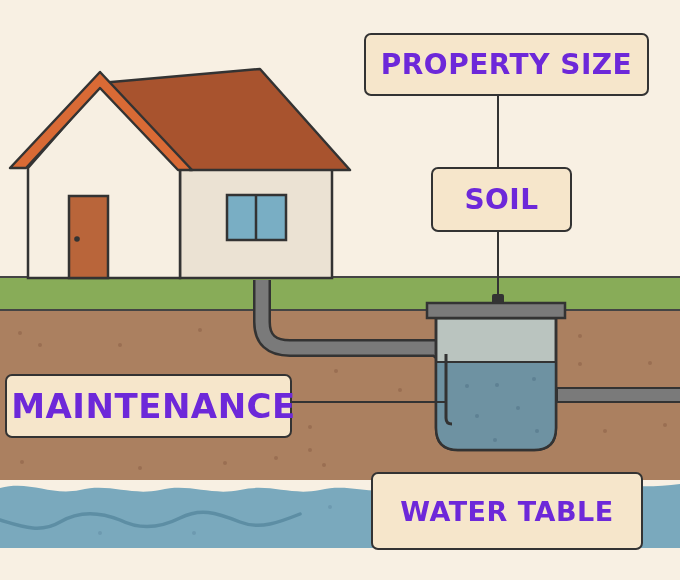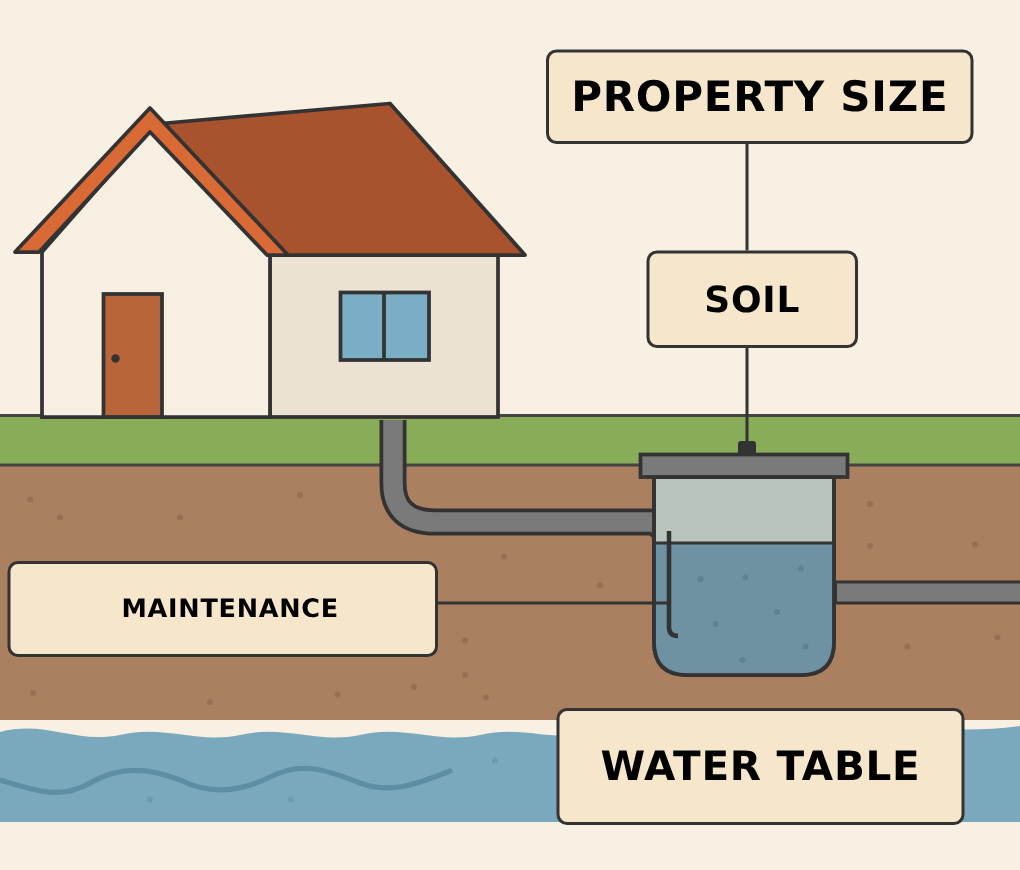--- a/index.html
+++ b/index.html
@@ -1,21 +1,21 @@
 <!DOCTYPE html>
 <html><head>
 <meta charset="utf-8">
 <style>
   html,body{margin:0;padding:0;}
   body{width:680px;height:580px;background:#f8f0e3;overflow:hidden;position:relative;font-family:"DejaVu Sans","Liberation Sans",sans-serif;}
   svg{position:absolute;left:0;top:0;}
-  .label{position:absolute;background:#f6e6cb;border:2.5px solid #333;border-radius:7px;color:#000000;font-weight:bold;display:flex;align-items:center;justify-content:center;box-sizing:border-box;letter-spacing:0.5px;}
+  .label{position:absolute;background:#f6e6cb;border:2.5px solid #333;border-radius:7px;color:#6d28d9;font-weight:bold;display:flex;align-items:center;justify-content:center;box-sizing:border-box;letter-spacing:0.5px;}
   #lbl-property{left:364px;top:33px;width:285px;height:63px;font-size:28px;}
-  #lbl-soil{left:431px;top:167px;width:141px;height:65px;font-size:24px;}
-  #lbl-maint{left:5px;top:374px;width:287px;height:64px;font-size:17px;padding-left:10px;}
+  #lbl-soil{left:431px;top:167px;width:141px;height:65px;font-size:28px;}
+  #lbl-maint{left:5px;top:374px;width:287px;height:64px;font-size:34px;padding-left:10px;}
   #lbl-water{left:371px;top:472px;width:272px;height:78px;font-size:27px;}
 </style>
 </head>
 <body>
 
 <svg width="680" height="580" viewBox="0 0 680 580">
 
   <rect x="0" y="277" width="680" height="33" fill="#88ac58"></rect>
   <line x1="0" y1="277" x2="680" y2="277" stroke="#444" stroke-width="2"></line>
 

